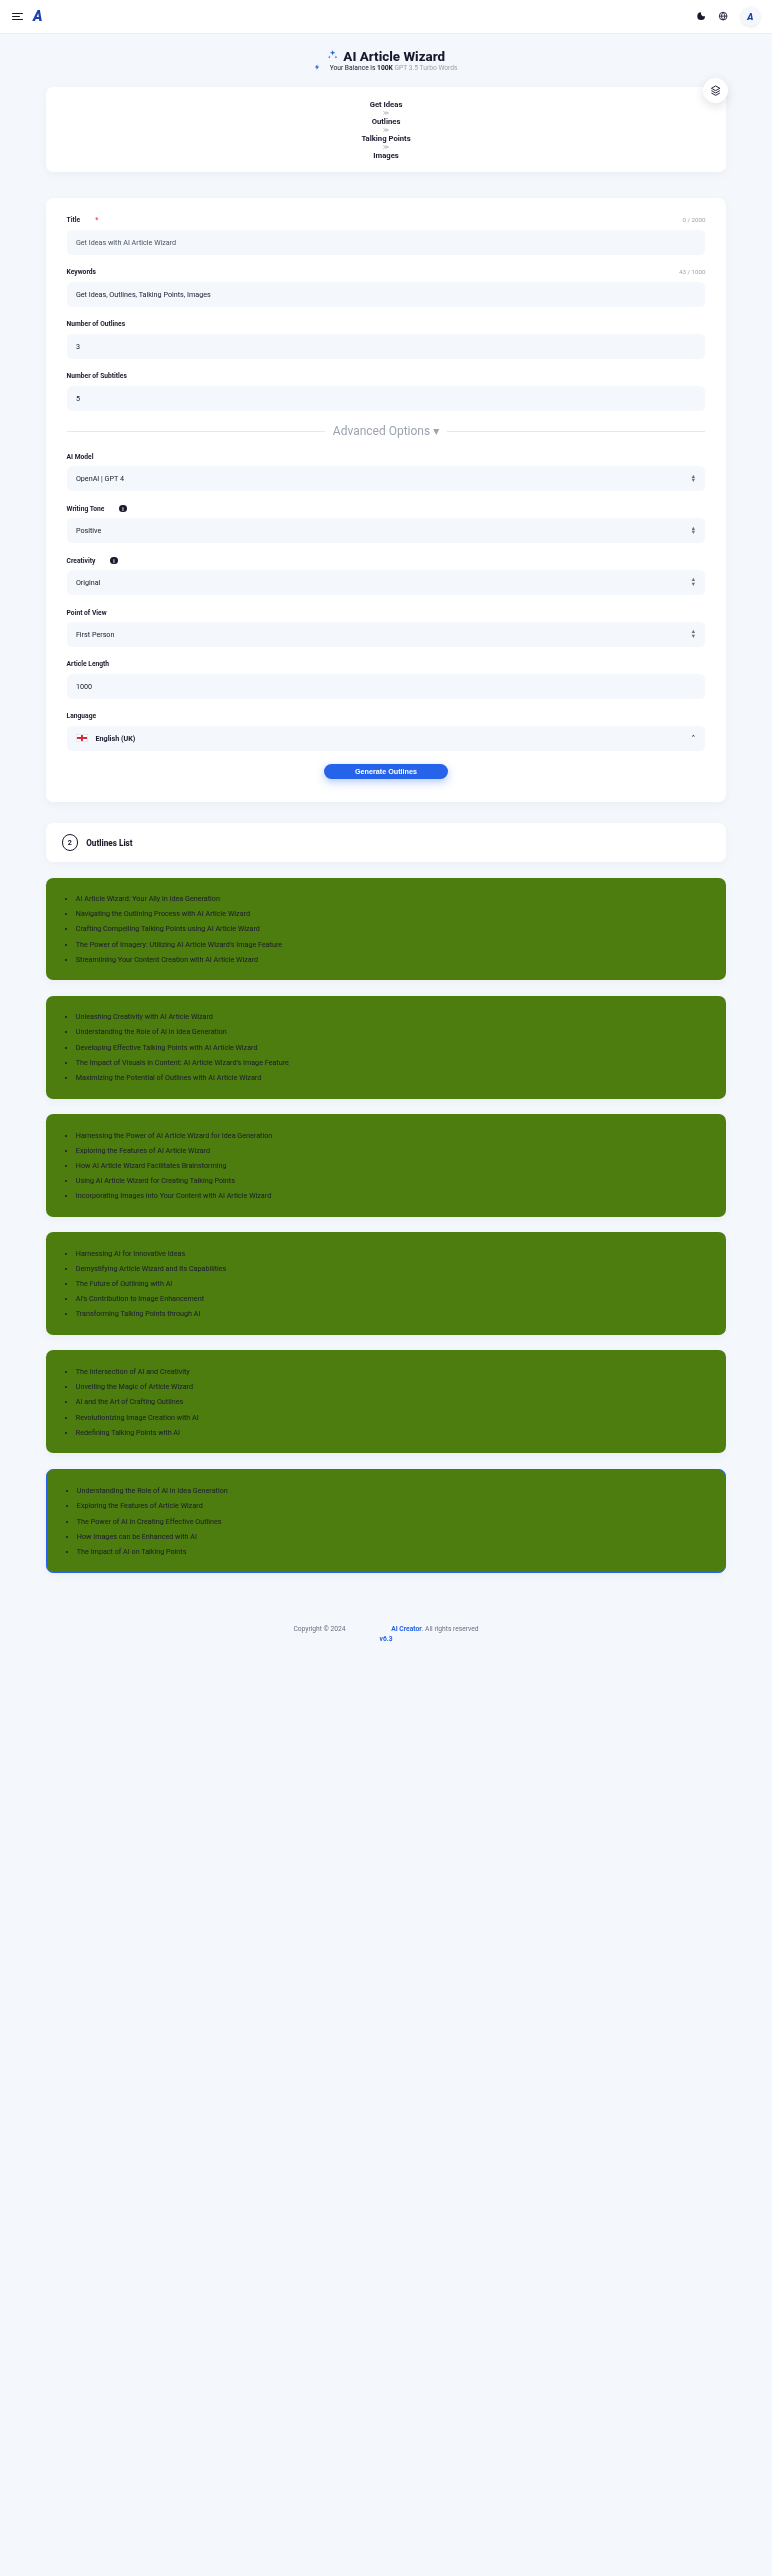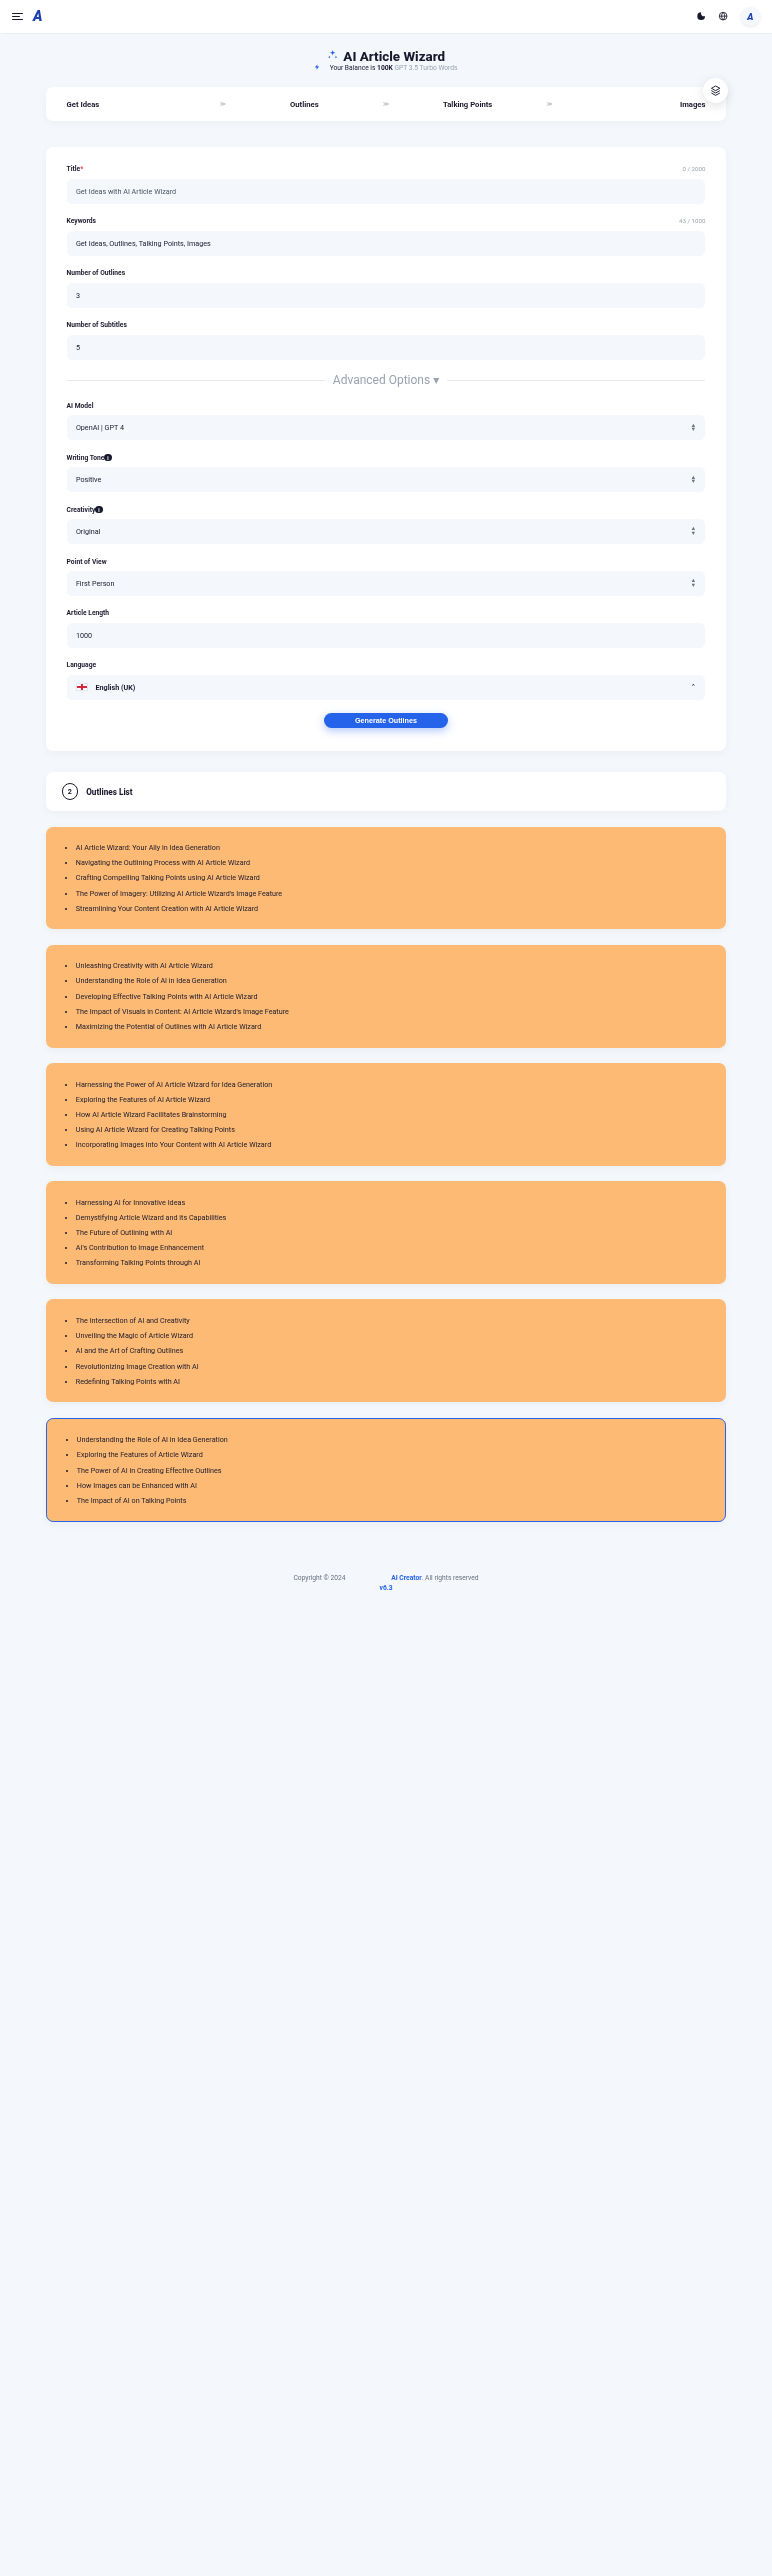--- a/index.html
+++ b/index.html
@@ -16,32 +16,32 @@
 .icon-btn { width: 10.3px; height: 10.3px; cursor: pointer; color: #1a1a2e; }
 .avatar-logo { width: 18.5px; height: 18.5px; border-radius: 50%; background: #f4f7fb; display: flex; align-items: center; justify-content: center; font-weight: 900; font-size: 9.3px; color: #1e40af; font-style: italic; box-shadow: 0 1px 3.1px rgba(0,0,0,0.1); }
 .container { max-width: 711px; margin: 0 auto; padding: 15.5px 15.5px 31px; }
 .page-header { text-align: center; margin-bottom: 15.5px; }
 .page-title { display: flex; align-items: center; justify-content: center; gap: 5.2px; font-size: 13.4px; font-weight: 800; color: #1a1a2e; }
 .sparkle svg { width: 11.3px; height: 11.3px; }
 .balance { margin-top: 0; font-size: 6.7px; color: #1a1a2e; display:flex; align-items:center; justify-content:center; gap:9px;}
 .balance .bolt { color: #2563eb; }
 .balance .faded { color: #9ca3af; }
 .steps-wrap { position: relative; }
-.steps { background: #fff; border-radius: 7.2px; display: flex; align-items: center; padding: 12.4px 20.6px; box-shadow: 0 2.1px 8.2px rgba(0,0,0,0.04); }
+.steps { background: #fff; border-radius: 7.2px; display: flex; align-items: center; padding: 12.4px 20.6px; box-shadow: 0 2.1px 8.2px rgba(0,0,0,0.04); flex-direction: column; }
 .step { flex: 1; text-align: center; font-size: 7.7px; font-weight: 700; color: #1a1a2e; }
 .step:nth-child(1){text-align:left}
 .step:nth-child(3){text-align:center}
 .step:nth-child(5){text-align:center}
 .step:nth-child(7){text-align:right}
 .chev { color: #9ca3af; font-size: 6.2px; padding: 0 4.1px; }
 .float-badge { position: absolute; right: -2.1px; top: -9.3px; width: 25px; height: 25px; border-radius: 50%; background: #fff; box-shadow: 0 3.1px 10.3px rgba(0,0,0,0.12); display: flex; align-items: center; justify-content: center; font-size: 10.3px; }
 .panel { background: #fff; border-radius: 7.2px; padding: 18.5px 20.6px 23px; margin-top: 26px; box-shadow: 0 2.1px 8.2px rgba(0,0,0,0.04); }
 .field { margin-bottom: 13.4px; }
 .field-header { display: flex; justify-content: space-between; align-items: center; margin-bottom: 5.2px; }
-.field-label { font-size: 6.7px; font-weight: 700; color: #1a1a2e; display:flex; align-items:center; gap:0;}
+.field-label { font-size: 6.7px; font-weight: 700; color: #1a1a2e; display:flex; align-items:center; gap:15px;}
 .req { color: #ef4444; }
 .counter { font-size: 6.2px; color: #9ca3af; }
 .input, .select { width: 100%; background: #f4f7fb; border: none; border-radius: 5.2px; padding: 8.2px 9.3px; font-size: 7.2px; color: #1a1a2e; outline: none; font-family: inherit; }
 .input::placeholder { color: #4b5563; }
 .select-wrap { position: relative; }
 .select-wrap .caret { position: absolute; right: 9.3px; top: 50%; transform: translateY(-50%); font-size: 5.7px; color: #6b7280; pointer-events: none; line-height: 0.8; }
 .select-wrap .caret-up { position: absolute; right: 9.3px; top: 50%; transform: translateY(-50%); font-size: 6.7px; color: #1a1a2e; pointer-events: none; }
 .divider { display: flex; align-items: center; margin: 10.3px 0 14.4px; }
 .divider::before, .divider::after { content: ''; flex: 1; height: 0.5px; background: #e5e7eb; }
 .divider span { padding: 0 8.2px; font-size: 12px; color: #9ca3af; }
@@ -51,21 +51,21 @@
 .flag::before{content:'';position:absolute;inset:0;background:
  linear-gradient(transparent 40%, #cf142b 40%, #cf142b 60%, transparent 60%),
  linear-gradient(90deg, transparent 44%, #cf142b 44%, #cf142b 56%, transparent 56%),
  linear-gradient(transparent 35%, #00247d 35%, #00247d 65%, transparent 65%),
  linear-gradient(90deg, transparent 40%, #00247d 40%, #00247d 60%, transparent 60%);
  opacity:0.9;}
 .btn-primary { display: block; margin: 5.2px auto 0; background: #2563eb; color: #fff; border: none; border-radius: 515px; padding: 3px 31px; font-size: 7.2px; font-weight: 600; cursor: pointer; box-shadow: 0 3.1px 8.2px rgba(37,99,235,0.35); }
 .section-header { background: #fff; border-radius: 7.2px; padding: 11.3px 15.5px; margin-top: 20.6px; box-shadow: 0 2.1px 8.2px rgba(0,0,0,0.04); display: flex; align-items: center; gap: 8.2px; }
 .circle-num { width: 16.5px; height: 16.5px; border: 1px solid #1a1a2e; border-radius: 50%; display: flex; align-items: center; justify-content: center; font-weight: 800; font-size: 7.2px; }
 .section-title { font-size: 8.2px; font-weight: 800; }
-.outline-card { background: #fdba74; border-radius: 7.2px; padding: 13.4px 18.5px; margin-top: 15.5px; box-shadow: 0 2.1px 8.2px rgba(0,0,0,0.04); cursor: pointer; }
+.outline-card { background: #4d7c0f; border-radius: 7.2px; padding: 13.4px 18.5px; margin-top: 15.5px; box-shadow: 0 2.1px 8.2px rgba(0,0,0,0.04); cursor: pointer; }
 .outline-card.selected { border: 1px solid #2563eb; }
 .outline-card ul { list-style: disc; padding-left: 11.3px; }
 .outline-card li { font-size: 7.2px; color: #1a1a2e; padding: 3.1px 0; }
 .footer { text-align: center; padding: 20.6px 0 10.3px; font-size: 6.7px; color: #6b7280; }
 .footer .brand { color: #2563eb; font-weight: 700; margin-left: 44px; }
 .footer .ver { color: #2563eb; font-weight: 700; display: block; margin-top: 2.1px; }
 </style>
 </head>
 <body>
 

